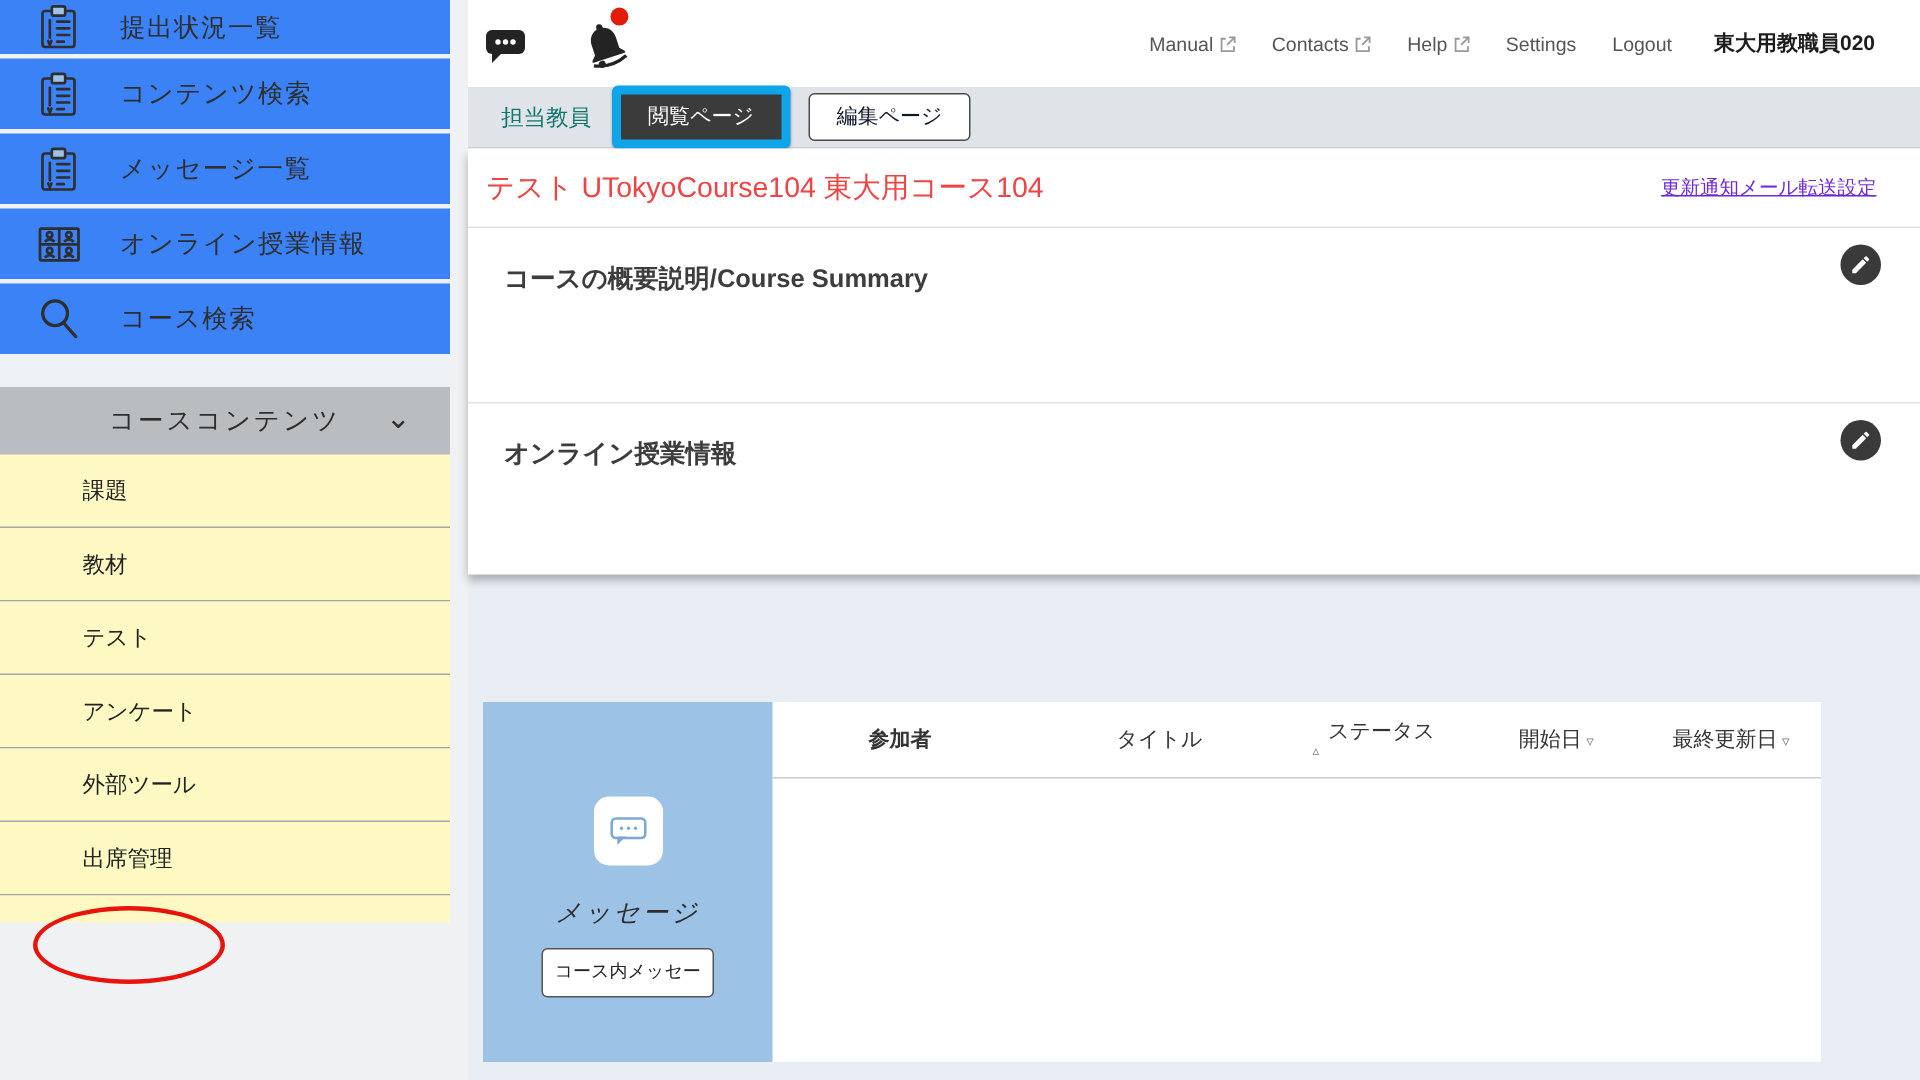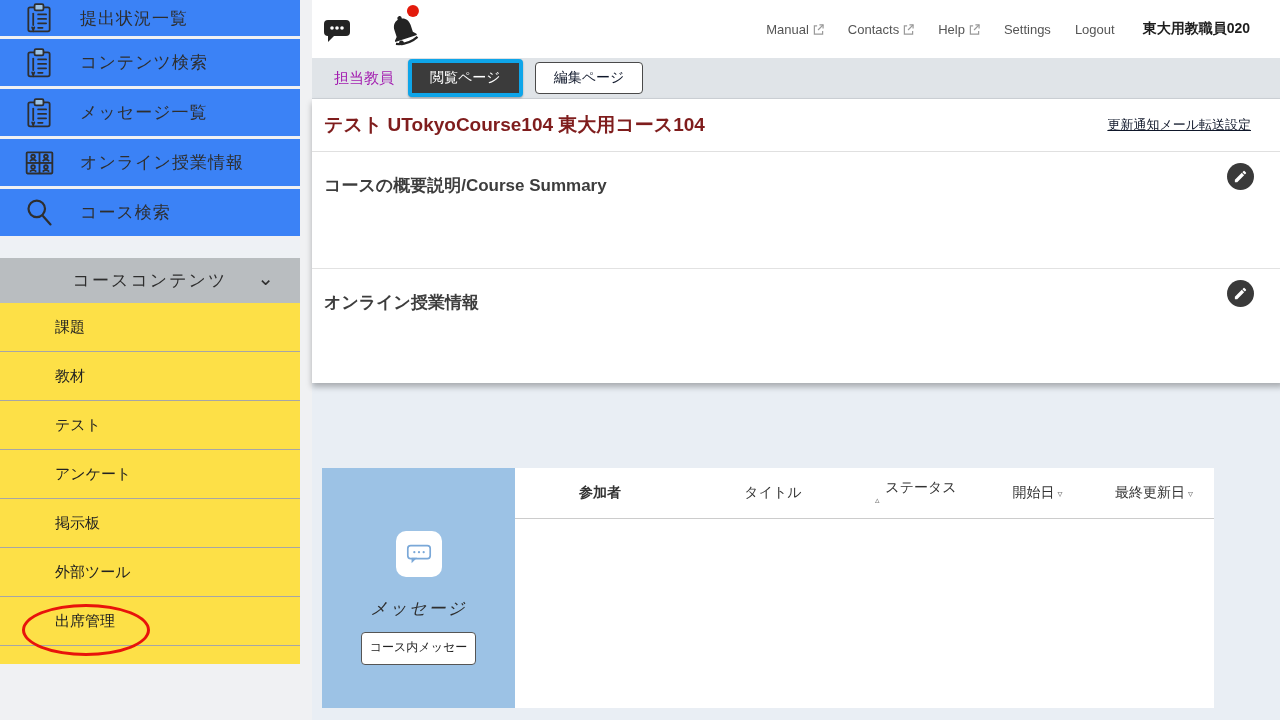--- a/index.html
+++ b/index.html
@@ -8,50 +8,50 @@
 
   
   .sidebar { position:absolute; left:0; top:0; width:300px; height:720px; background:#f0f1f3; }
   .sb-item { height:47px; margin-bottom:3px; background:#3b82f6; display:flex; align-items:center; cursor:pointer; }
   .sb-item.first { height:36px; }
   .sb-icon { width:38px; margin-left:20px; display:flex; justify-content:center; align-items:center; }
   .sb-label { margin-left:22px; font-size:17px; color:#2e2e2e; letter-spacing:1px; }
   .sb-gap { height:19px; background:#eef1f5; }
   .sb-header { height:45px; background:#b9bdc0; display:flex; align-items:center; justify-content:center; font-size:17px; color:#2e2e2e; letter-spacing:2px; cursor:pointer; position:relative; }
   .sb-header .chev { position:absolute; right:24px; top:8px; font-size:20px; color:#2e2e2e; }
-  .sb-sub { height:49px; background:#fde047; border-bottom:1px solid #a6a6a6; display:flex; align-items:center; padding-left:55px; font-size:15px; color:#222; cursor:pointer; }
+  .sb-sub { height:49px; background:#fef9c3; border-bottom:1px solid #a6a6a6; display:flex; align-items:center; padding-left:55px; font-size:15px; color:#222; cursor:pointer; }
   .sb-sub.partial { height:18px; border-bottom:none; }
   .annotation-ellipse { position:absolute; left:22px; top:604px; width:128px; height:52px; border:3px solid #e8130b; border-radius:50%; pointer-events:none; }
 
   
   .main { position:absolute; left:312px; top:0; width:972px; height:668px; }
 
   .topbar { height:58px; background:#ffffff; display:flex; align-items:center; padding:0 34px 0 10px; }
   .icon-btn { margin-right:18px; cursor:pointer; display:flex; align-items:center; }
   .bell-wrap { position:relative; transform:rotate(-18deg); margin-left:16px; }
   .bell-dot { position:absolute; right:-4px; top:-3px; width:12px; height:12px; background:#e31b0c; border-radius:50%; transform:rotate(18deg); }
   .topbar-spacer { flex:1; }
   .top-link { font-size:13px; color:#555; margin-left:24px; cursor:pointer; display:flex; align-items:center; gap:4px; }
   .ext-ic { display:inline-flex; }
   .username { font-size:14px; font-weight:bold; color:#1d1d1d; margin-left:28px; }
 
   .tabband { height:41px; background:#e0e4e8; border-bottom:1px solid #cfd3d8; display:flex; align-items:center; padding-left:22px; }
-  .role-label { font-size:15px; color:#a21caf; margin-right:14px; }
+  .role-label { font-size:15px; color:#0f766e; margin-right:14px; }
   .tab { font-size:14px; border-radius:4px; padding:6px 18px; cursor:pointer; }
-  .tab.active { background:#3b3b3b; color:#fff; border:4px solid #0ea5e9; margin-right:12px; box-shadow:0 1px 2px rgba(0,0,0,.3);font-family:Liberation Serif, serif; }
+  .tab.active { background:#3b3b3b; color:#fff; border:6px solid #0ea5e9; margin-right:12px; box-shadow:0 1px 2px rgba(0,0,0,.3);font-family:Liberation Serif, serif; }
   .tab.inactive { background:#fff; color:#0f172a; border:1px solid #4a4a4a; }
 
   .upper { background:#fff; box-shadow:0 4px 6px rgba(0,0,0,.28); position:relative; }
   .titlebar { height:53px; border-bottom:1px solid #e0e0e0; display:flex; align-items:center; padding:0 33px 0 12px; }
-  .course-title { font-size:19px; font-weight:bold; color:#7f1d1d; flex:1; }
-  .notify-link { font-size:13px; color:#0f172a; text-decoration:underline; cursor:pointer; white-space:nowrap; }
+  .course-title { font-size:19px; font-weight:normal; color:#ef4444; flex:1; }
+  .notify-link { font-size:13px; color:#6d28d9; text-decoration:underline; cursor:pointer; white-space:nowrap; }
   .section { position:relative; padding:22px 30px 0 12px; }
   .section.s1 { height:117px; border-bottom:1px solid #e2e2e2; }
   .section.s2 { height:114px; }
-  .section-h { font-size:17px; font-weight:bold; color:#3d3d3d; }
+  .section-h { font-size:17px; font-weight:bold; color:#3d3d3d;margin-left:12px; }
   .edit-btn { position:absolute; right:30px; top:11px; width:27px; height:27px; border-radius:50%; background:#3a3a3a; display:flex; align-items:center; justify-content:center; cursor:pointer; }
 
   .lower { height:337px; background:#e9eef4; padding-top:44px; }
   .filter-card { margin-left:10px; width:892px; height:72px; background:#fff; display:flex; align-items:center; }
   .filter-label { width:135px; text-align:right; font-size:14px; color:#333; padding-right:13px; }
   .select { width:396px; height:31px; background:#e8e8e8; border:2px solid #a0a0a0; border-top-color:#787878; display:flex; align-items:center; cursor:pointer; }
   .select-value { flex:1; font-size:14px; color:#222; padding-left:11px; }
   .select-arrow { width:26px; align-self:stretch; border-left:1px solid #c4c4c4; display:flex; align-items:center; justify-content:center; font-size:10px; color:#3f3f3f; }
 
   .table-card { margin-left:10px; margin-top:41px; width:892px; height:240px; background:#fff; display:flex; }
@@ -156,23 +156,20 @@
       <span>課題</span>
     </div>
   <div class="sb-sub">
       <span>教材</span>
     </div>
   <div class="sb-sub">
       <span>テスト</span>
     </div>
   <div class="sb-sub">
       <span>アンケート</span>
-    </div>
-  <div class="sb-sub">
-      <span>掲示板</span>
     </div>
   <div class="sb-sub">
       <span>外部ツール</span>
     </div>
   <div class="sb-sub">
       <span>出席管理</span>
     </div>
   <div class="sb-sub partial"></div>
 
   <div class="annotation-ellipse"></div>

